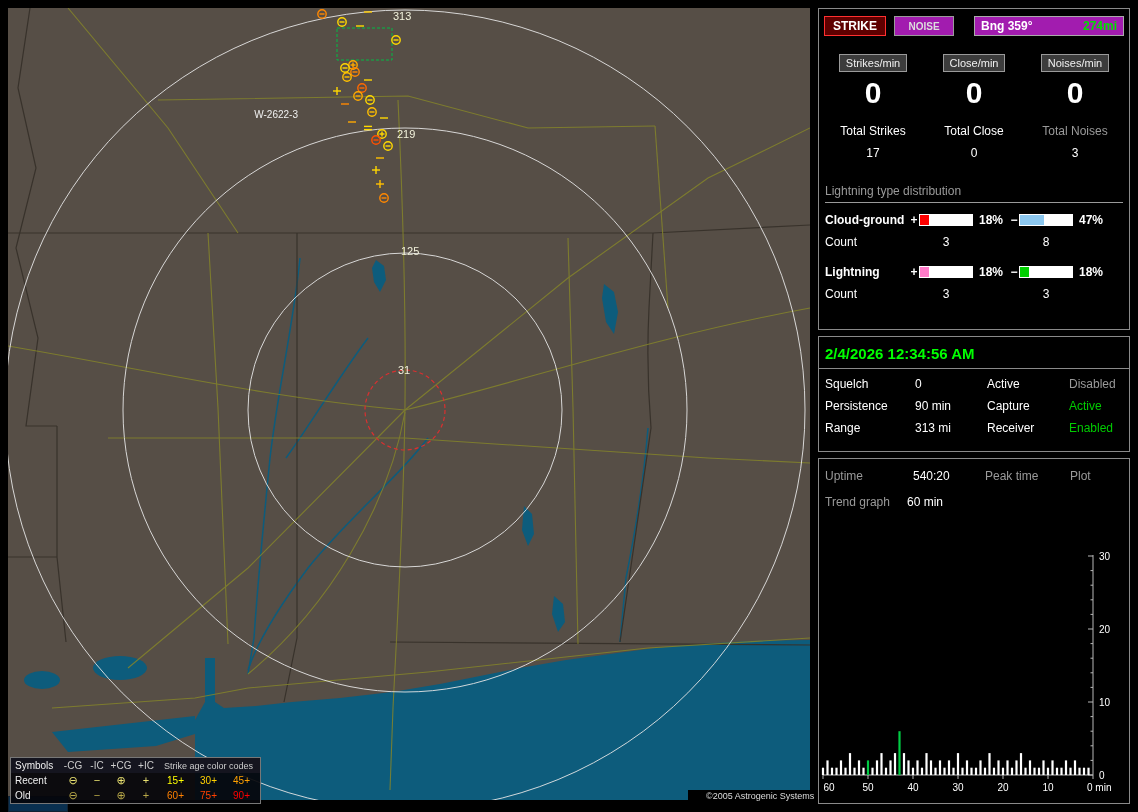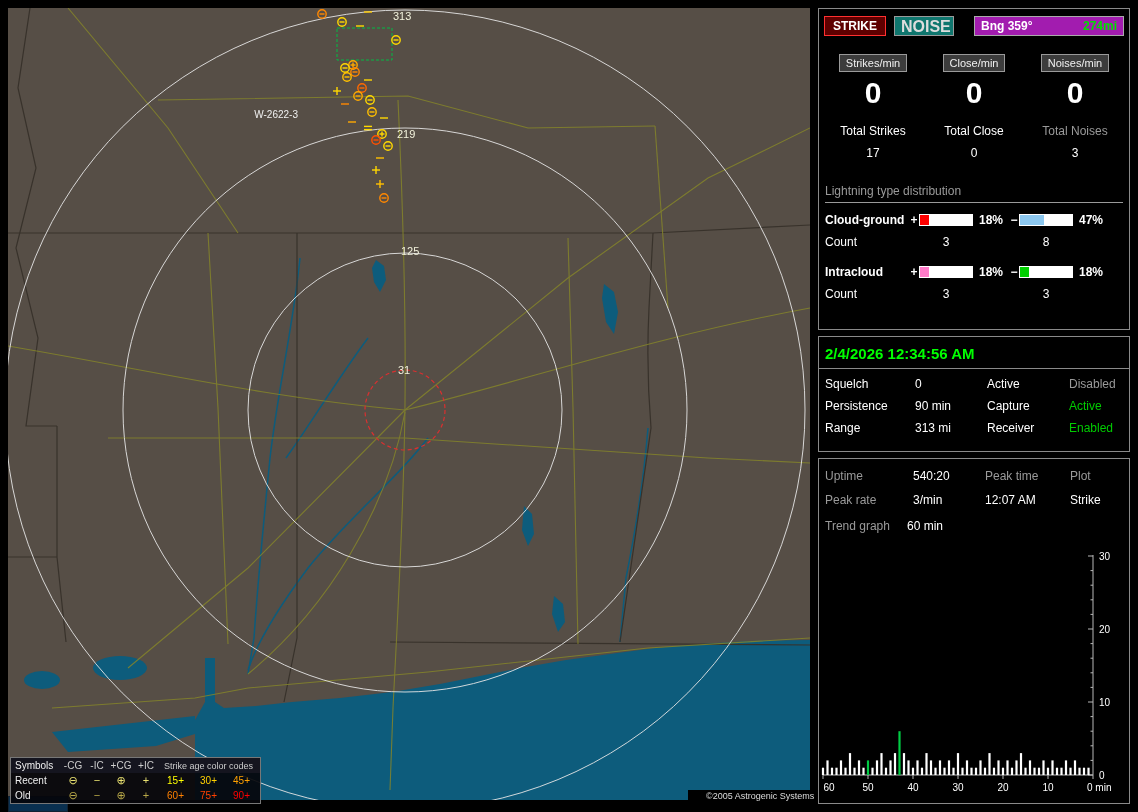--- a/index.html
+++ b/index.html
@@ -23,21 +23,21 @@
 
   
   .sidebar{position:absolute;left:818px;top:0;width:314px;height:812px;}
   .panel{position:absolute;left:0;width:312px;background:#000;border:1px solid #8a8a8a;box-sizing:border-box;}
   .panel1{top:8px;height:322px;}
   .panel2{top:336px;height:116px;}
   .panel3{top:458px;height:346px;}
 
   .btnrow{display:flex;align-items:center;margin:7px 5px 0 5px;}
   .strike-btn{background:#5e0000;border:1px solid #ff3030;color:#fff;font-weight:bold;font-size:12px;width:62px;height:20px;font-family:inherit;}
-  .noise-btn{background:#0f766e;border:1px solid #9a9a9a;color:#ddd;font-weight:bold;font-size:16px;width:60px;height:20px;margin-left:8px;font-family:inherit;}
+  .noise-btn{background:#a21caf;border:1px solid #9a9a9a;color:#ddd;font-weight:bold;font-size:10px;width:60px;height:20px;margin-left:8px;font-family:inherit;}
   .bng-box{margin-left:auto;width:136px;height:18px;border:1px solid #aaa;background:#a21caf;display:flex;align-items:center;justify-content:space-between;padding:0 6px;}
   .bng-box .bng{font-weight:bold;font-size:12px;color:#fff;}
   .bng-box .dist{font-weight:bold;font-size:12px;color:#00e000;}
 
   .cols{display:flex;justify-content:space-between;margin:18px 4px 0 4px;}
   .col{width:100px;text-align:center;display:flex;flex-direction:column;align-items:center;}
   .rate-chip{display:inline-block;background:#3c3c3c;border:1px solid #9a9a9a;color:#f0f0f0;font-size:11px;padding:2px 6px;white-space:nowrap;}
   .rate-value{font-size:30px;font-weight:bold;color:#fff;margin-top:6px;line-height:30px;}
   .total-label{font-size:12px;color:#fff;margin-top:16px;white-space:nowrap;}
   .total-value{font-size:12px;color:#fff;margin-top:8px;}
@@ -269,21 +269,21 @@
         <span>Count</span>
         <span></span>
         <span class="cv">3</span>
         <span></span>
           <span></span>
         <span class="cv">8</span>
         <span></span>
       </div>
 
       <div class="dist-row" style="margin-top:16px;">
-        <span class="dist-name">Intracloud</span>
+        <span class="dist-name">Lightning</span>
         <span class="sign">+</span>
         <span class="bar">
             <span class="fill" id="fill-p1" style="width: 18%; background: rgb(255, 122, 200);"></span>
           </span>
         <span class="pct">18%</span>
         <span class="sign">−</span>
         <span class="bar">
             <span class="fill" id="fill-m1" style="width: 18%; background: rgb(0, 208, 0);"></span>
           </span>
         <span class="pct">18%</span>
@@ -321,26 +321,20 @@
         <span class="val" id="stat-v2-2" style="color: rgb(0, 204, 0);">Enabled</span>
       </div>
     </div>
 
     <div class="panel panel3">
       <div class="trend-head">
         <span class="gray">Uptime</span>
         <span>540:20</span>
         <span class="gray">Peak time</span>
         <span class="gray">Plot</span>
-      </div>
-      <div class="trend-head">
-        <span class="gray">Peak rate</span>
-        <span>3/min</span>
-        <span>12:07 AM</span>
-        <span>Strike</span>
       </div>
       <div class="trend-label-row">
         <span class="gray">Trend graph</span>
         <span>60 min</span>
       </div>
 
       <svg class="trend-svg" width="308" height="254" viewBox="0 0 308 254">
         <g id="trend-axes" stroke="#b8b8b8" stroke-width="1">
             <line x1="272" y1="8" x2="272" y2="228"></line>
             <line x1="2" y1="228" x2="272" y2="228"></line>

